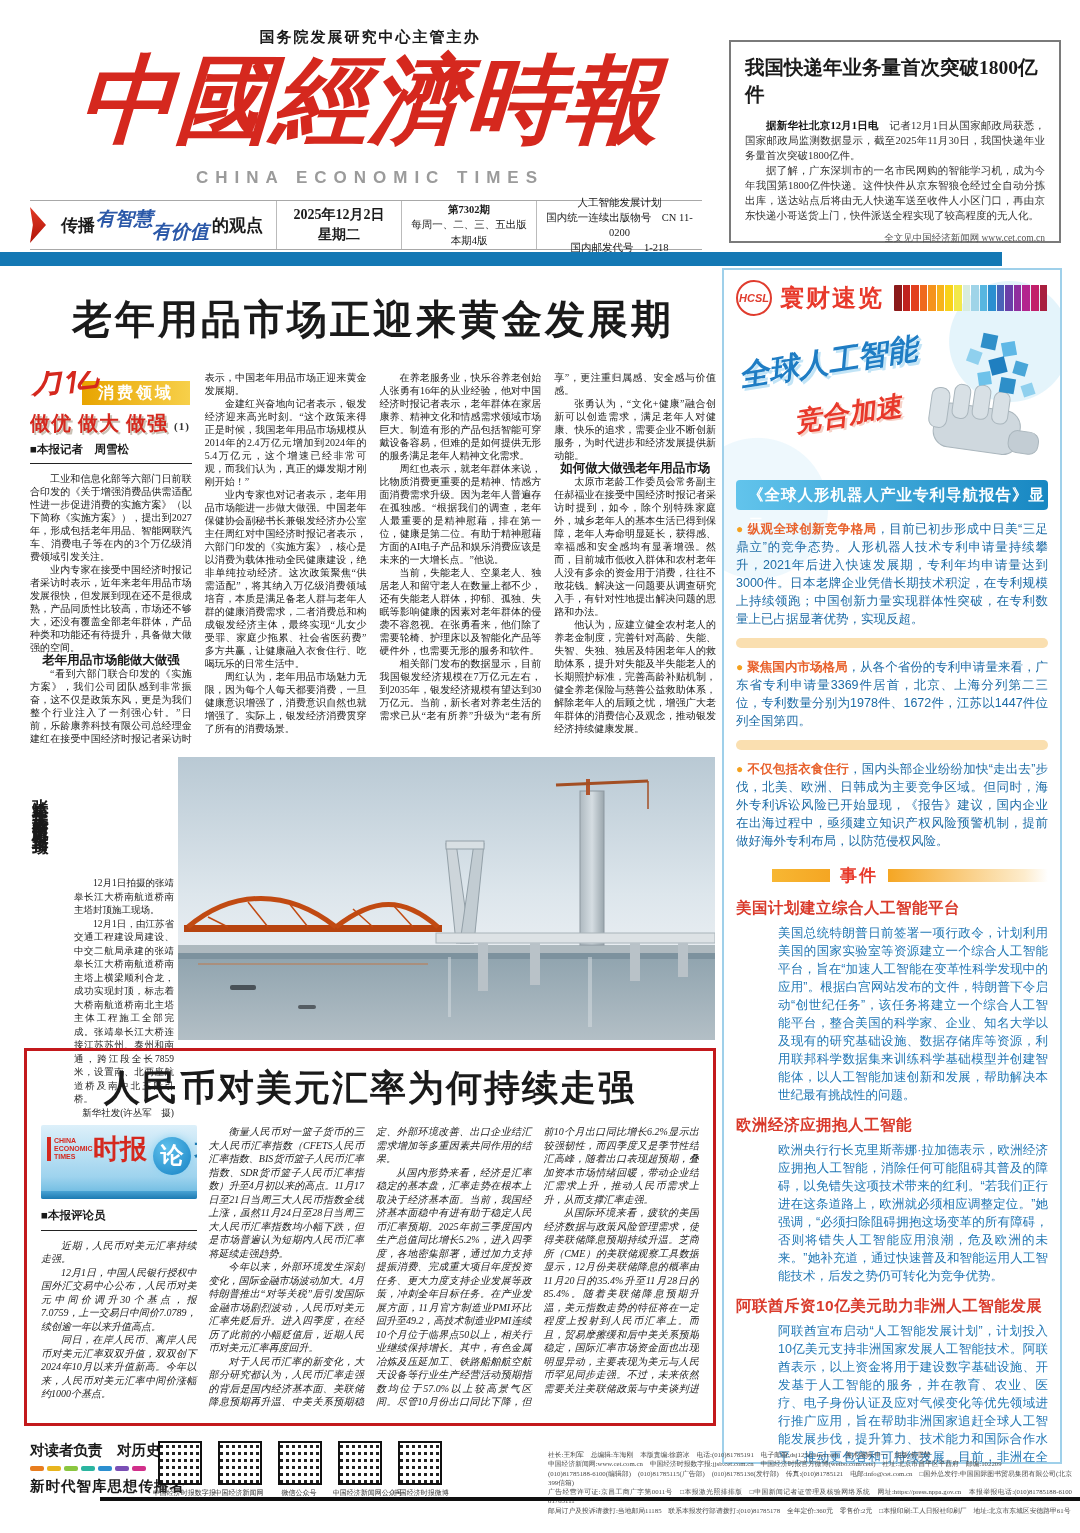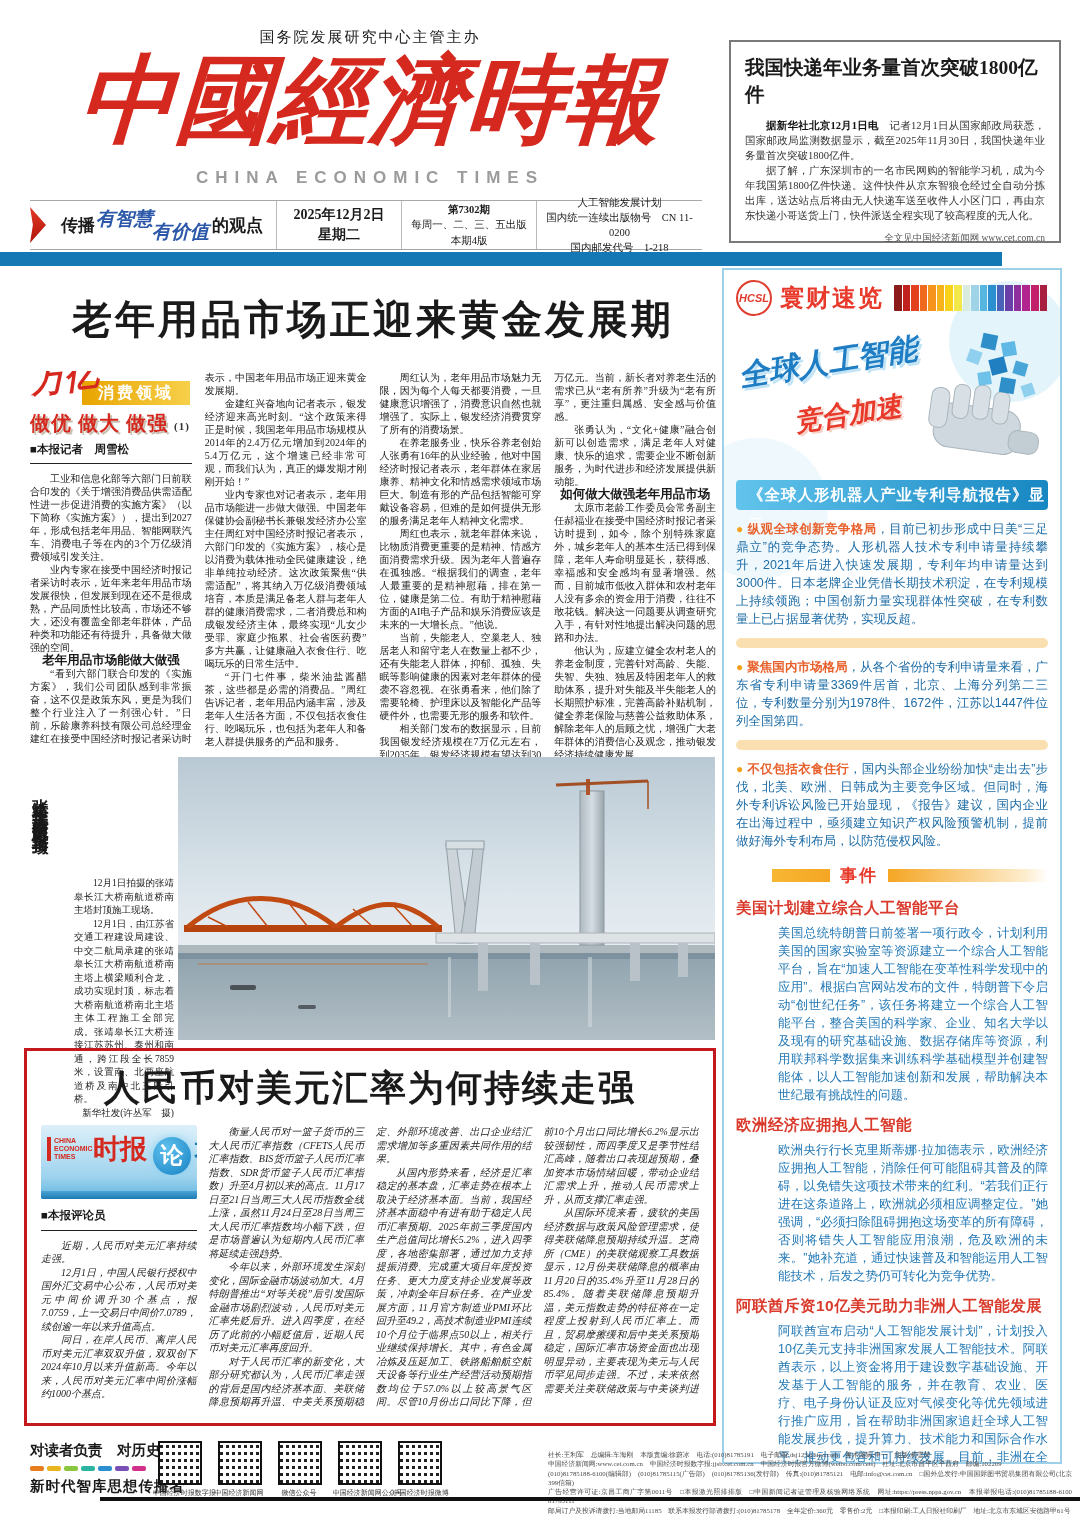--- a/index.html
+++ b/index.html
@@ -1,20 +1,20 @@
 <!DOCTYPE html>
 <html lang="zh"><head>
 <meta charset="utf-8">
 <style>
   html,body{margin:0;padding:0;background:#e9e9e9;}
   .page{position:relative;width:1080px;height:1533px;background:#ffffff;margin:0 auto;overflow:hidden;
         font-family:"Liberation Serif","DejaVu Serif",serif;color:#1a1a1a;}
   .abs{position:absolute;}
   
-  .supervisor{left:60px;top:28px;width:620px;text-align:center;font-size:15px;font-weight:normal;letter-spacing:2px;}
+  .supervisor{left:60px;top:28px;width:620px;text-align:center;font-size:15px;font-weight:bold;letter-spacing:2px;}
   .masthead{left:40px;top:48px;width:660px;text-align:center;font-size:96px;font-weight:900;color:#d5281e;
             font-style:italic;letter-spacing:1px;line-height:1.1;transform:skewX(-3deg);white-space:nowrap;}
   .masthead-en{left:60px;top:168px;width:620px;text-align:center;font-size:17px;font-weight:bold;color:#9b9b9b;
                letter-spacing:7px;font-family:"Liberation Sans","DejaVu Sans",sans-serif;}
   .info-strip{left:30px;top:200px;width:672px;height:48px;border-top:1px solid #a8a8a8;border-bottom:1px solid #a8a8a8;
               display:flex;align-items:stretch;}
   .seg{display:flex;flex-direction:column;justify-content:center;padding:2px 8px;border-right:1px solid #bbb;}
   .seg:last-child{border-right:none;}
   .arrow{width:16px;height:36px;margin:6px 2px 6px 0;background:linear-gradient(180deg,#e23a25,#b01408);
          clip-path:polygon(0 0,100% 50%,0 100%,18% 50%);flex:none;align-self:center;}
@@ -180,21 +180,20 @@
 
       <p>工业和信息化部等六部门日前联合印发的《关于增强消费品供需适配性进一步促进消费的实施方案》（以下简称《实施方案》），提出到2027年，形成包括老年用品、智能网联汽车、消费电子等在内的3个万亿级消费领域引发关注。</p>
           <p>业内专家在接受中国经济时报记者采访时表示，近年来老年用品市场发展很快，但发展到现在还不是很成熟，产品同质性比较高，市场还不够大，还没有覆盖全部老年群体，产品种类和功能还有待提升，具备做大做强的空间。</p>
         </div>
       <p class="m-sub">老年用品市场能做大做强</p>
       <div>
 
       <p>“看到六部门联合印发的《实施方案》，我们公司团队感到非常振奋，这不仅是政策东风，更是为我们整个行业注入了一剂强心针。”日前，乐龄康养科技有限公司总经理金建红在接受中国经济时报记者采访时表示，中国老年用品市场正迎来黄金发展期。</p>
           <p>金建红兴奋地向记者表示，银发经济迎来高光时刻。“这个政策来得正是时候，我国老年用品市场规模从2014年的2.4万亿元增加到2024年的5.4万亿元，这个增速已经非常可观，而我们认为，真正的爆发期才刚刚开始！”</p>
           <p>业内专家也对记者表示，老年用品市场能进一步做大做强。中国老年保健协会副秘书长兼银发经济办公室主任周红对中国经济时报记者表示，六部门印发的《实施方案》，核心是以消费为载体推动全民健康建设，绝非单纯拉动经济。这次政策聚焦“供需适配”，将其纳入万亿级消费领域培育，本质是满足备老人群与老年人群的健康消费需求，二者消费总和构成银发经济主体，最终实现“儿女少受罪、家庭少拖累、社会省医药费”多方共赢，让健康融入衣食住行、吃喝玩乐的日常生活中。</p>
-          <p>“开门七件事，柴米油盐酱醋茶，这些都是必需的消费品。”周红告诉记者，老年用品内涵丰富，涉及老年人生活各方面，不仅包括衣食住行、吃喝玩乐，也包括为老年人和备老人群提供服务的产品和服务。</p>
           <p>周红认为，老年用品市场魅力无限，因为每个人每天都要消费，一旦健康意识增强了，消费意识自然也就增强了。实际上，银发经济消费贯穿了所有的消费场景。</p>
           <p>在养老服务业，快乐谷养老创始人张勇有16年的从业经验，他对中国经济时报记者表示，老年群体在家居康养、精神文化和情感需求领域市场巨大。制造有形的产品包括智能可穿戴设备容易，但难的是如何提供无形的服务满足老年人精神文化需求。</p>
           <p>周红也表示，就老年群体来说，比物质消费更重要的是精神、情感方面消费需求升级。因为老年人普遍存在孤独感。“根据我们的调查，老年人最重要的是精神慰藉，排在第一位，健康是第二位。有助于精神慰藉方面的AI电子产品和娱乐消费应该是未来的一大增长点。”他说。</p>
           <p>当前，失能老人、空巢老人、独居老人和留守老人在数量上都不少，还有失能老人群体，抑郁、孤独、失眠等影响健康的因素对老年群体的侵袭不容忽视。在张勇看来，他们除了需要轮椅、护理床以及智能化产品等硬件外，也需要无形的服务和软件。</p>
           <p>相关部门发布的数据显示，目前我国银发经济规模在7万亿元左右，到2035年，银发经济规模有望达到30万亿元。当前，新长者对养老生活的需求已从“老有所养”升级为“老有所享”，更注重归属感、安全感与价值感。</p>
           <p>张勇认为，“文化+健康”融合创新可以创造需求，满足老年人对健康、快乐的追求，需要企业不断创新服务，为时代进步和经济发展提供新动能。</p>
         </div>
       <p class="m-sub">如何做大做强老年用品市场</p>
       <div>
 

